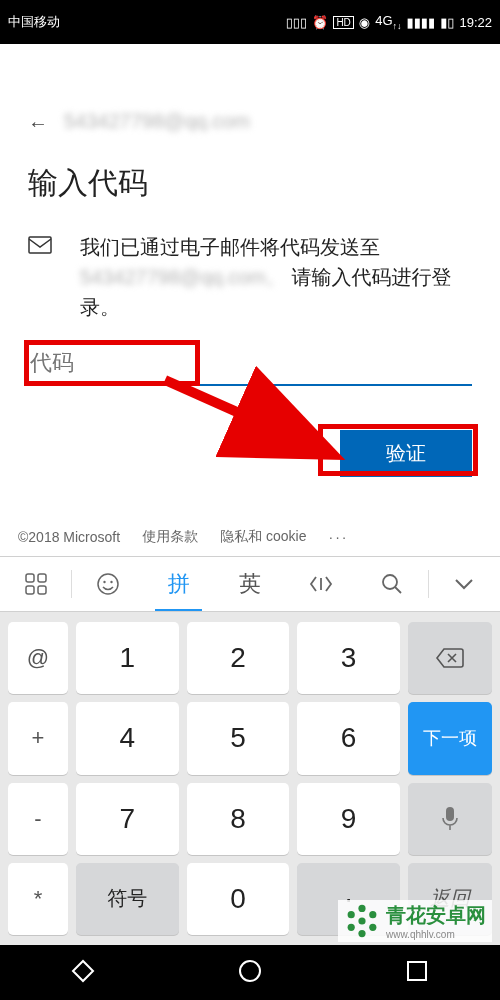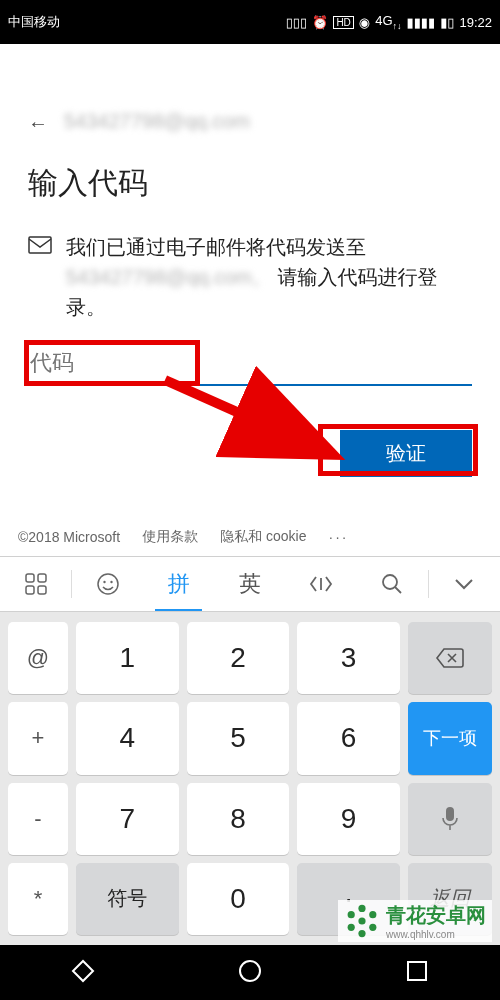--- a/index.html
+++ b/index.html
@@ -11,21 +11,21 @@
   .ms-logo-row { display: flex; align-items: center; gap: 10px; }
   .ms-squares { width: 28px; height: 28px; display: grid; grid-template-columns: 1fr 1fr; grid-template-rows: 1fr 1fr; gap: 2px; }
   .ms-squares div:nth-child(1){ background:#f25022;} .ms-squares div:nth-child(2){ background:#7fba00;}
   .ms-squares div:nth-child(3){ background:#00a4ef;} .ms-squares div:nth-child(4){ background:#ffb900;}
   .ms-word { font-size: 24px; font-weight: 500; color: #5e5e5e; }
   .backrow { display: flex; align-items: center; gap: 16px; margin-top: 38px; }
   .backarrow { font-size: 20px; color: #444; }
   .blurred { color: #b5b5b5; filter: blur(3px); font-size: 20px; }
   .blurred2 { color: #b5b5b5; filter: blur(3px); }
   .title { font-size: 30px; font-weight: 500; color: #222; margin-top: 30px; }
-  .msgrow { display: flex; gap: 14px; margin-top: 28px; }
+  .msgrow { display: flex; gap: 28px; margin-top: 28px; }
   .mailicon { flex: 0 0 24px; margin-top: 4px; }
   .msg { font-size: 20px; line-height: 30px; color: #222; }
   .input-area { margin-top: 22px; position: relative; }
   .code-input { width: 100%; border: none; border-bottom: 2px solid #0067b8; font-size: 22px; color: #888; padding: 6px 2px 8px 2px; outline: none; background: transparent; }
   .hl1 { position: absolute; top: -4px; left: -4px; width: 176px; height: 46px; border: 5px solid #e60000; pointer-events: none; }
   .btnrow { display: flex; justify-content: flex-end; margin-top: 44px; position: relative; }
   .verify-btn { background: #0067b8; color: #fff; font-size: 20px; border: none; padding: 10px 46px; }
   .hl2 { position: absolute; top: -6px; right: -6px; width: 160px; height: 52px; border: 5px solid #e60000; pointer-events: none; }
   .arrow-ann { position: absolute; left: 155px; top: 360px; pointer-events: none; }
   .footer { position: absolute; top: 528px; left: 0; right: 0; padding: 0 18px; display: flex; gap: 22px; font-size: 14px; color: #666; align-items: center; }

